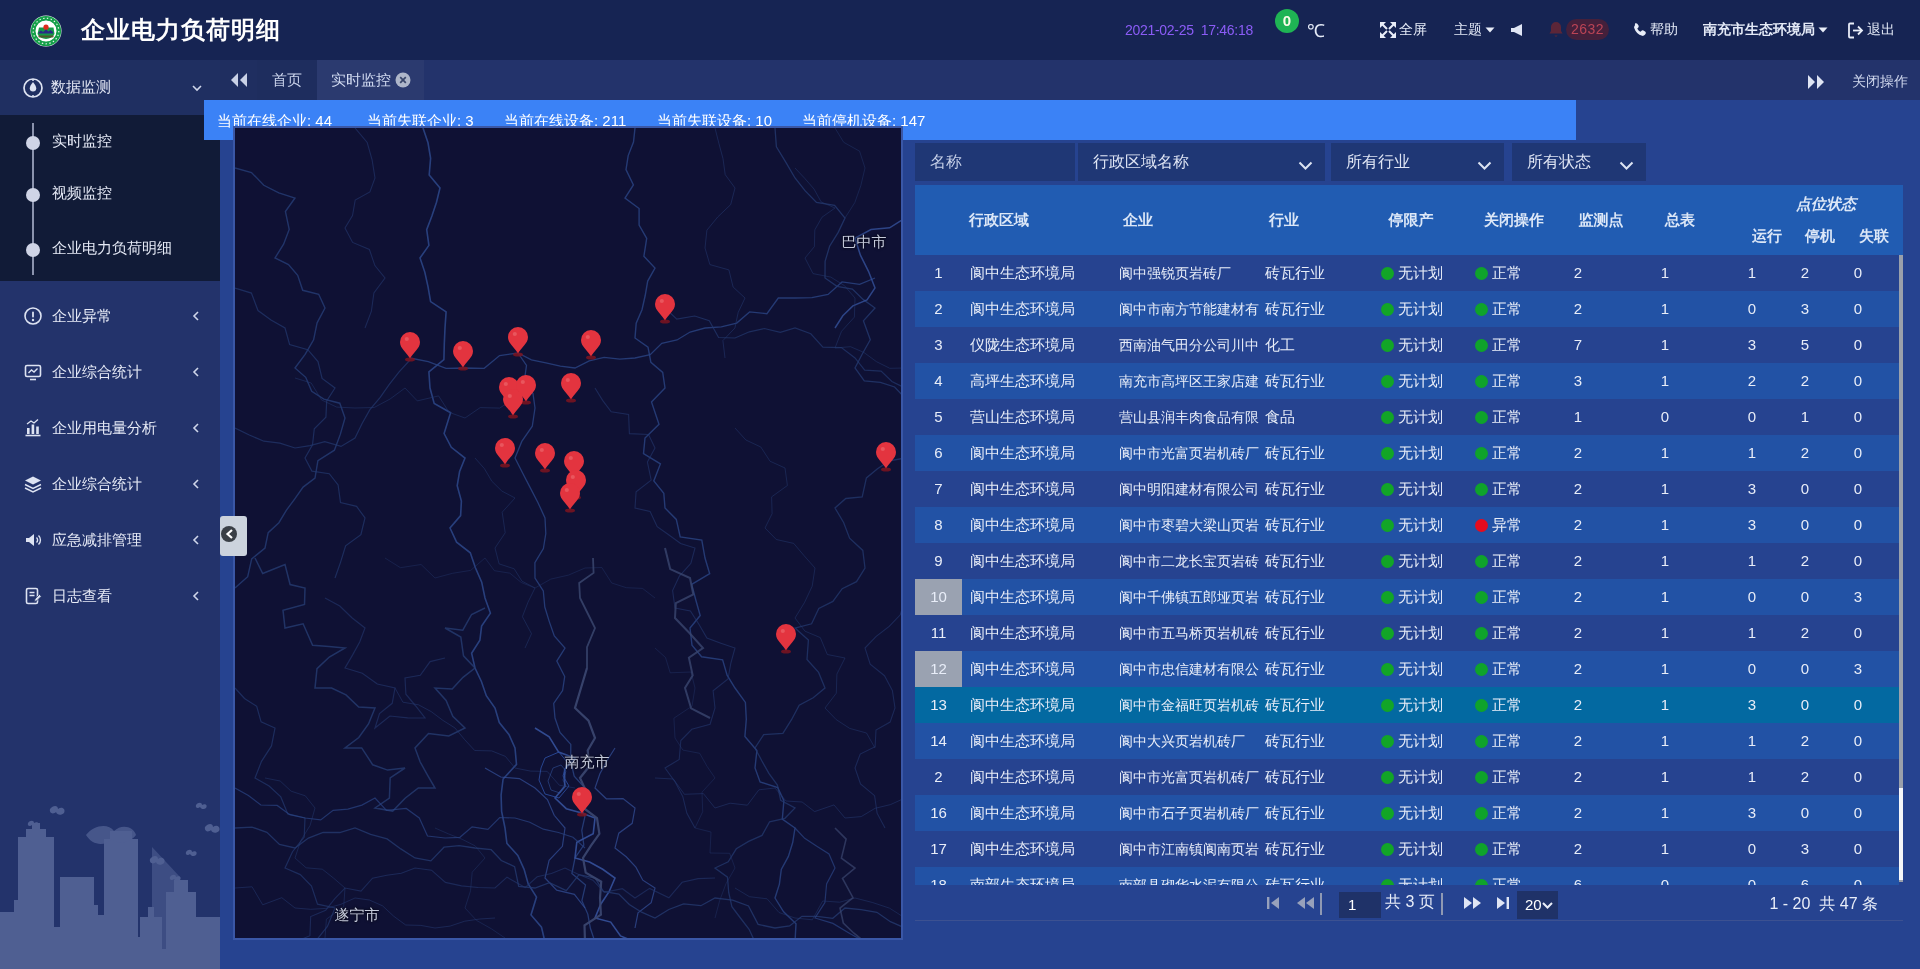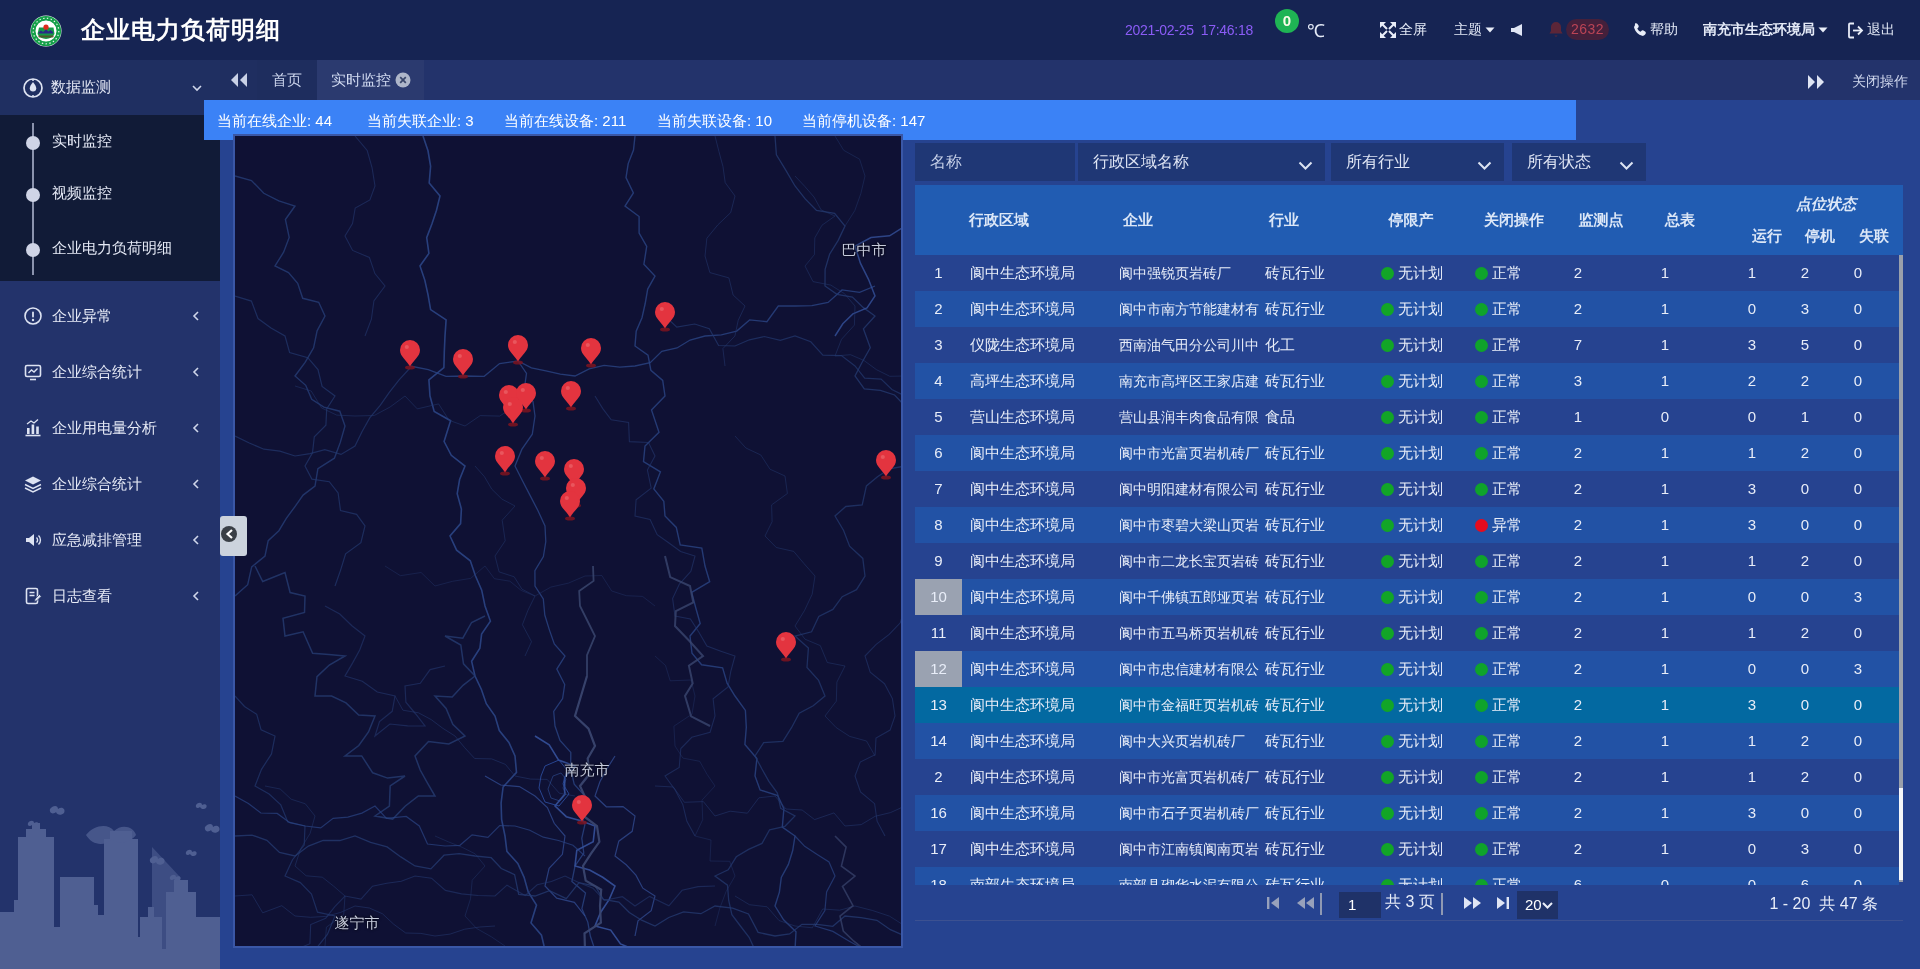--- a/index.html
+++ b/index.html
@@ -20,21 +20,21 @@
 .mitem{position:absolute;left:0;width:220px;height:56px}
 .micon{position:absolute;left:23px;top:18px}
 .mtxt{position:absolute;left:52px;top:19px;font-size:15px;color:#e6eaf6}
 .chev{position:absolute;right:18px;top:22px}
 
 #tabs{position:absolute;left:220px;top:60px;width:1700px;height:40px;background:#23336b}
 
 #stats{position:absolute;left:204px;top:100px;width:1372px;height:40px;background:#3b82f6;color:#fff;font-size:15px}
 #stats span{position:absolute;top:12px}
 
-#map{position:absolute;left:233px;top:134px;width:670px;height:814px;border:2px solid #3a57a6;background:#0f1134;overflow:hidden}
+#map{position:absolute;left:233px;top:126px;width:670px;height:814px;border:2px solid #3a57a6;background:#0f1134;overflow:hidden}
 #collapse{position:absolute;left:220px;top:516px;width:27px;height:40px;border-radius:3px;background:#ccd3dd;z-index:5}
 
 #filters{position:absolute;left:915px;top:143px;height:38px}
 .fbox{position:absolute;top:0;height:38px;background:#1f3775;color:#dfe5f4;font-size:16px;display:flex;align-items:center;padding-left:15px}
 .fbox .dd{position:absolute;right:12px;top:14px}
 #thead{position:absolute;left:915px;top:185px;width:988px;height:70px;background:#215cb2;color:#dce7f7;font-weight:bold;font-size:15px}
 #thead div{position:absolute;text-align:center}
 #tbody{position:absolute;left:915px;top:255px;width:984px;height:630px;overflow:hidden}
 .tr{position:relative;width:984px;height:36px}
 .td{position:absolute;top:0;height:36px;line-height:36px;font-size:15px;color:#e8edf8;white-space:nowrap;overflow:hidden}

